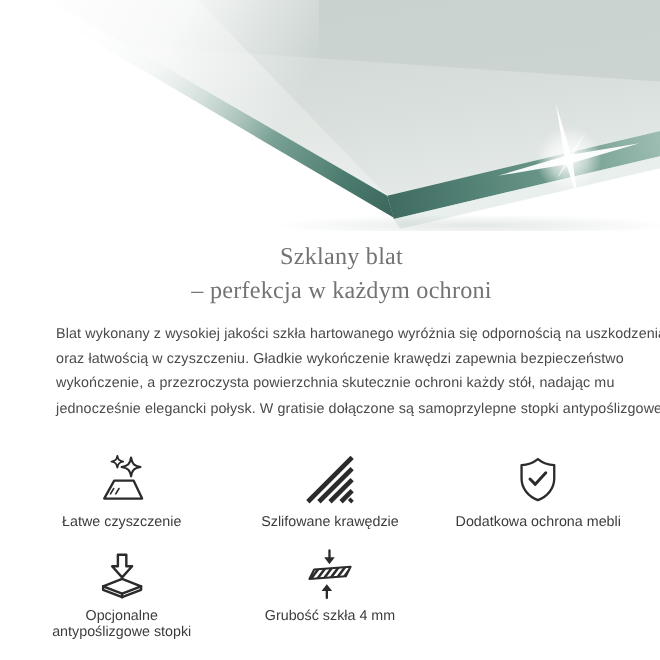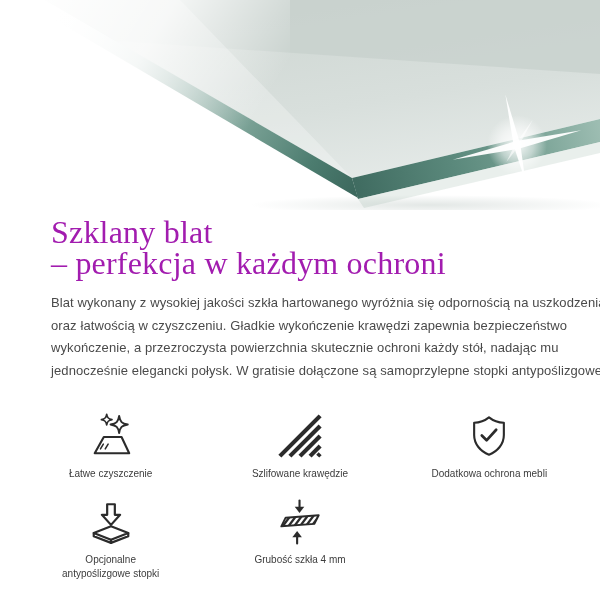--- a/index.html
+++ b/index.html
@@ -8,36 +8,37 @@
     font-family:"Liberation Sans","DejaVu Sans",sans-serif;
     -webkit-font-smoothing:antialiased;
   }
   .page{width:600px;height:600px;position:relative;background:#fff;}
   .hero{width:600px;height:210px;position:relative;overflow:hidden;background:#fff;}
   .hero svg{display:block;}
   .content{padding:0 30px 0 51px;}
   .title{
     margin:7px 0 0 0;
     font-family:"Liberation Serif","DejaVu Serif",serif;
-    font-weight:400;font-size:32px;line-height:31px;color:#a21caf;
+    font-weight:400;font-size:22px;line-height:31px;color:#737373;
     letter-spacing:.2px;
+    text-align:center;
   }
   .para{margin:13px 0 0 0;font-size:13px;line-height:22.6px;color:#4a4a4a;letter-spacing:.1px;}
   .para div{white-space:nowrap;}
   .features{
     margin-top:31px;
     display:grid;grid-template-columns:repeat(3,1fr);
     row-gap:18px;
     padding:0;margin-left:-35px;margin-right:-14px;
   }
   .feature{display:flex;flex-direction:column;align-items:center;}
   .ficon{width:46px;height:46px;display:flex;align-items:center;justify-content:center;}
   .ficon svg{width:46px;height:46px;}
   .flabel{
-    margin-top:8px;font-size:10px;line-height:14px;color:#3c3c3c;
+    margin-top:8px;font-size:13px;line-height:14px;color:#3c3c3c;
     text-align:center;white-space:pre-line;
   }
 </style>
 </head>
 <body>
 
 <div class="page">
 
   <div class="hero">
     <svg width="600" height="210" viewBox="0 0 600 210">

